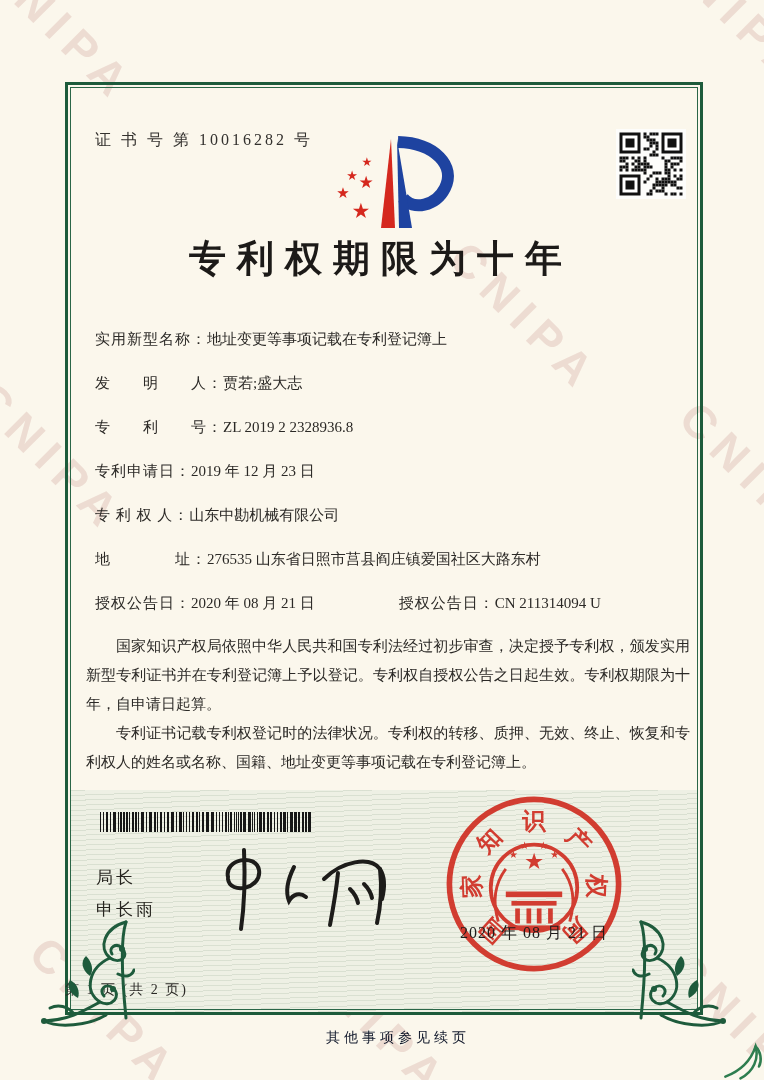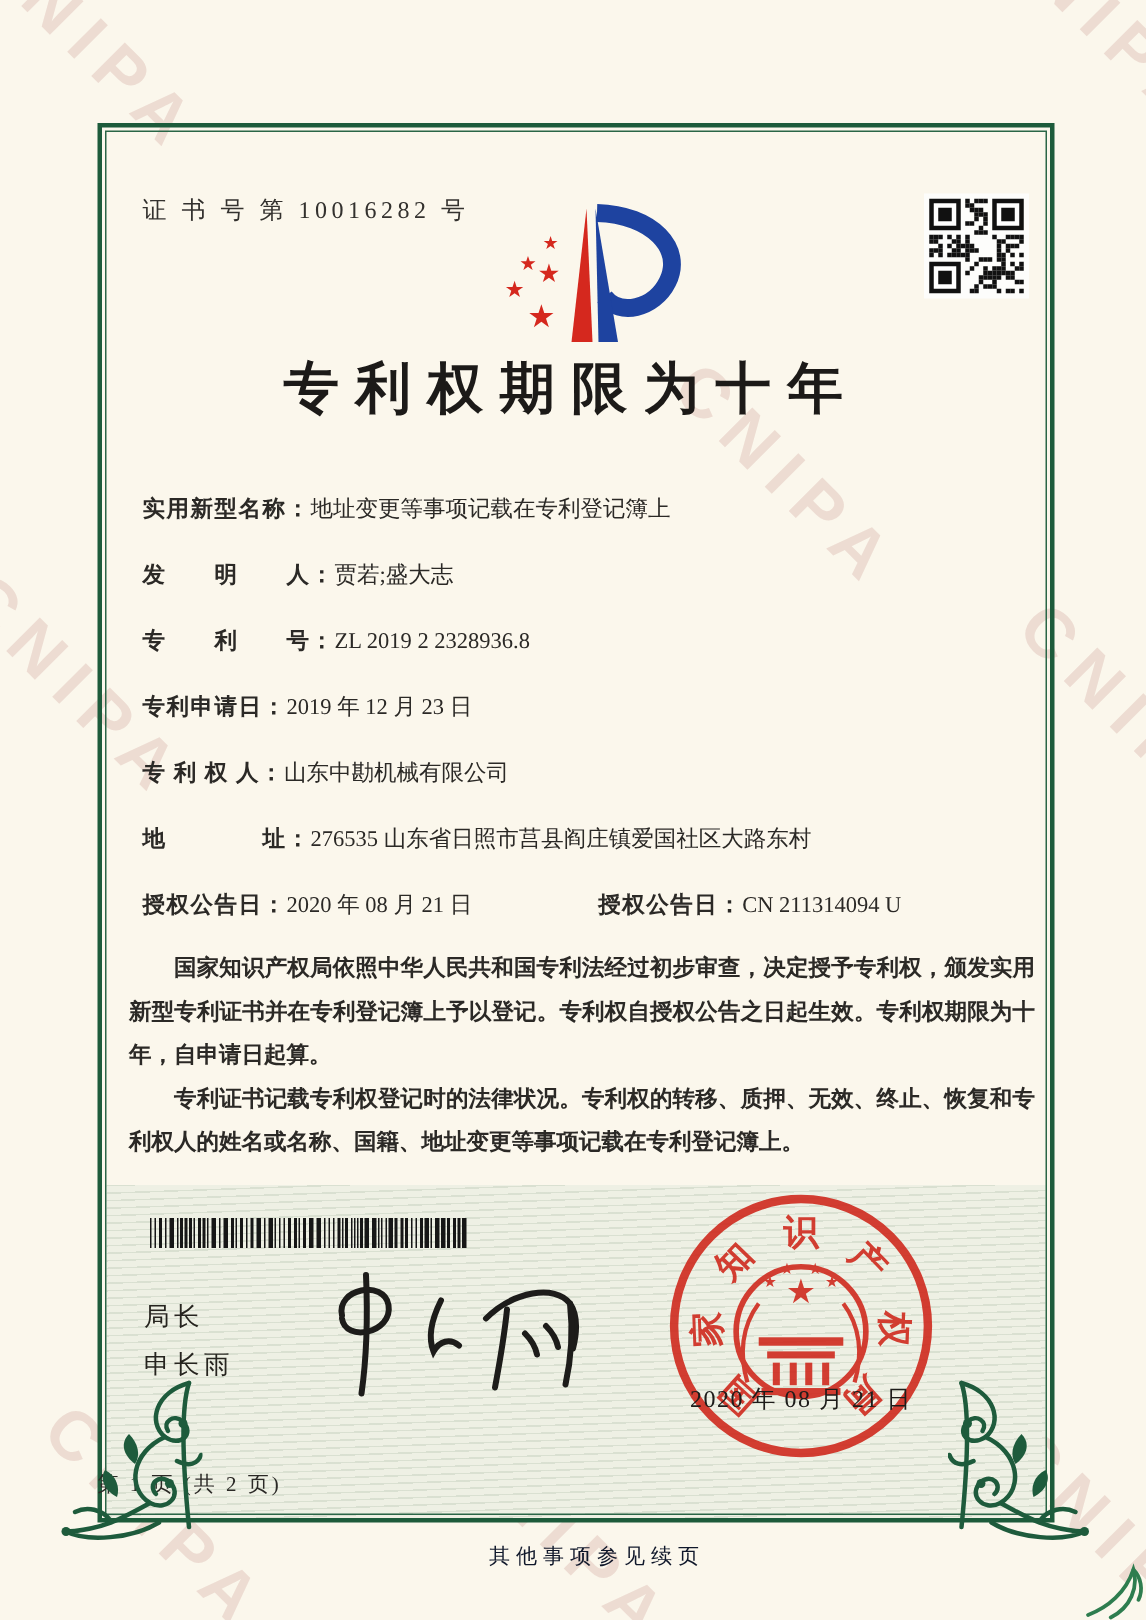--- a/index.html
+++ b/index.html
@@ -17,26 +17,26 @@
         repeating-linear-gradient(178deg, rgba(110,140,110,0.16) 0px, rgba(110,140,110,0.16) 1px, transparent 1px, transparent 5px),
         #eef0e4;}
   
   .cert-no{position:absolute;left:95px;top:130px;font-size:16px;letter-spacing:3px;color:#33312e;z-index:2;}
   .qr-wrap{position:absolute;left:616px;top:129px;width:70px;height:70px;background:#fdfdfb;z-index:2;}
   .logo{position:absolute;left:305px;top:126px;width:160px;height:106px;z-index:2;}
   .title{position:absolute;left:65px;top:234px;width:632px;text-align:center;font-size:37px;
          font-weight:bold;color:#1c1a18;letter-spacing:11px;z-index:2;}
   
   .field{position:absolute;left:95px;width:580px;font-size:15px;color:#2b2926;z-index:2;white-space:nowrap;}
-  .field .lbl{letter-spacing:1px;font-weight:bold;}
+  .field .lbl{letter-spacing:1px;}
   .grant-pair1{display:inline-block;width:300px;}
   
   .paras{position:absolute;left:86px;top:632px;width:604px;font-size:15px;line-height:29px;
          color:#2b2926;text-align:justify;z-index:2;}
-  .paras p{margin:0;text-indent:2em;font-weight:bold;}
+  .paras p{margin:0;text-indent:2em;}
   
   .barcode-wrap{position:absolute;left:100px;top:811px;width:214px;height:22px;z-index:2;}
   .director{position:absolute;left:96px;top:866px;font-size:17px;color:#26241f;letter-spacing:3px;z-index:2;text-align:center;}
   .director-name{position:absolute;left:96px;top:898px;font-size:17px;color:#26241f;letter-spacing:3px;z-index:2;}
   .signature{position:absolute;left:212px;top:843px;width:195px;height:95px;z-index:2;}
   .seal{position:absolute;left:440px;top:790px;width:188px;height:188px;z-index:3;opacity:0.9;}
   .seal-date{position:absolute;left:440px;top:923px;width:188px;text-align:center;font-size:16px;
              color:#1d1c1a;letter-spacing:1px;z-index:4;white-space:nowrap;}
   .page-info{position:absolute;left:65px;top:981px;width:616px;text-align:left;font-size:14px;
              color:#2b2926;letter-spacing:2px;z-index:2;}

